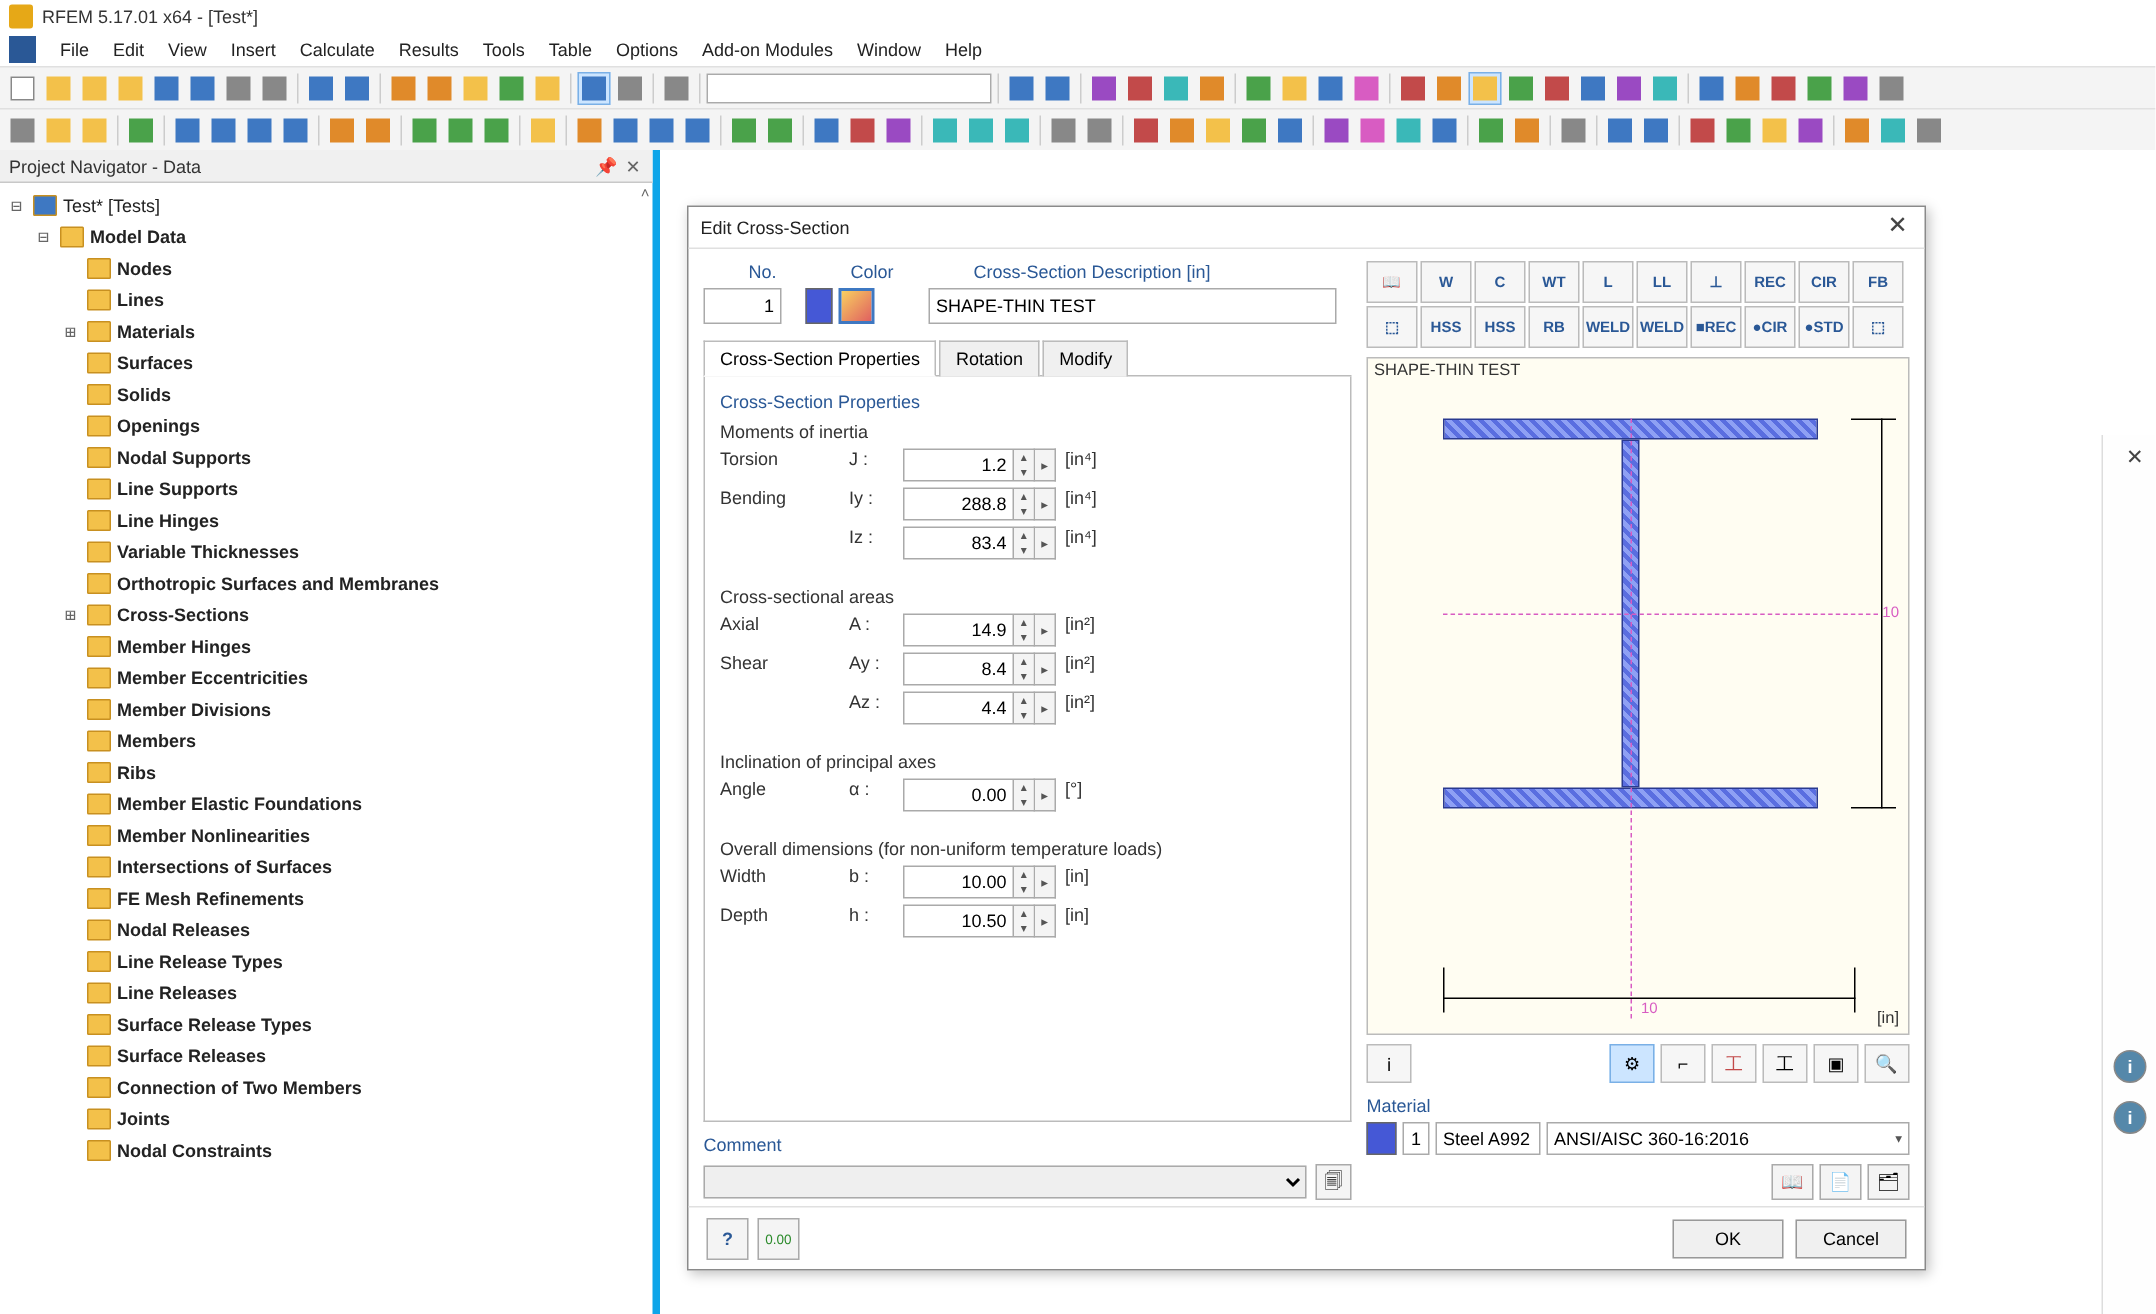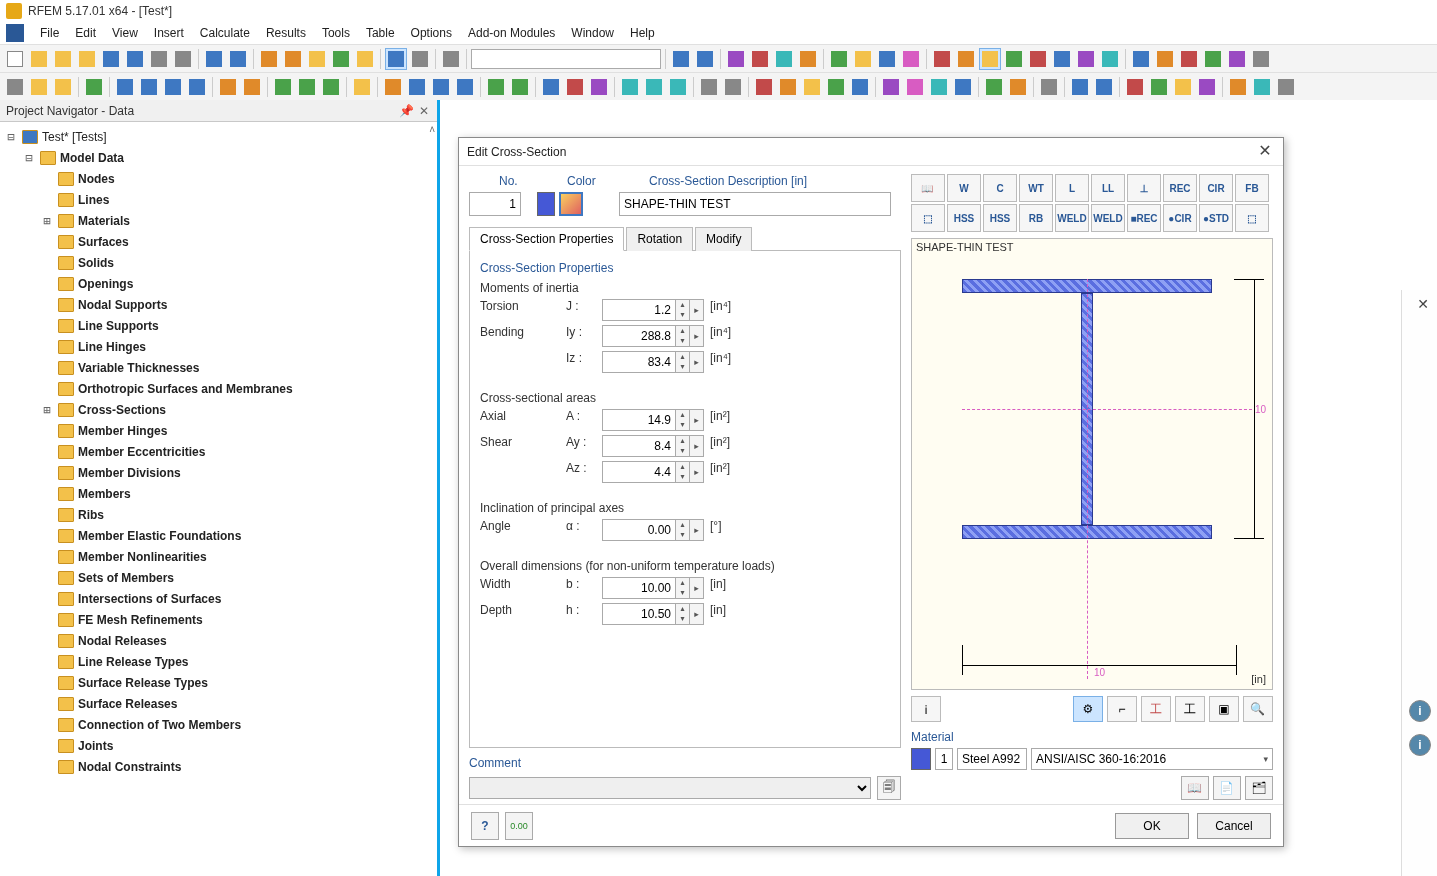--- a/index.html
+++ b/index.html
@@ -25,21 +25,21 @@
 .ic { width: 16px; height: 16px; display: inline-block; }
 .ic-y { background: #f3c14a; } .ic-b { background: #3e78c2; } .ic-g { background: #4aa24a; }
 .ic-r { background: #c24a4a; } .ic-p { background: #9a4ac2; } .ic-o { background: #e08a2a; }
 .ic-gr { background: #888; } .ic-c { background: #3ab8b8; } .ic-pk { background: #d85cc2; }
 .ic-doc { background: #fff; border:1px solid #888; }
 
 
 .main { display: flex; height: calc(876px - 22px - 22px - 28px - 28px); }
 
 
-.navigator { width: 440px; border-right: 3px solid #0ea5e9; background: #fff; display: flex; flex-direction: column; }
+.navigator { width: 440px; border-right: 5px solid #0ea5e9; background: #fff; display: flex; flex-direction: column; }
 .nav-header { height: 22px; background: #f0f0f0; border-bottom: 1px solid #c8c8c8; display: flex; align-items: center; padding: 0 6px; color: #333; }
 .nav-header .nav-title { flex: 1; }
 .nav-header .nav-ctrl { width: 14px; height: 14px; margin-left: 4px; color: #666; cursor: pointer; text-align:center; line-height:14px; }
 .tree { flex: 1; overflow: auto; padding: 4px 0 4px 4px; position: relative; }
 .tree .scroll-up { position:absolute; right:2px; top:2px; color:#666; font-size:10px; }
 .tree-row { display: flex; align-items: center; height: 21px; padding-left: 0; cursor: default; }
 .exp { width: 14px; text-align: center; color: #666; font-family: monospace; cursor: pointer; }
 .exp.blank { color: transparent; }
 .node-icon { width: 16px; height: 14px; margin: 0 4px; background: #f3c14a; border: 1px solid #c89020; border-radius: 1px; }
 .node-icon.root { background: #3e78c2; }
@@ -572,41 +572,41 @@
             <span class="node-label">Member Elastic Foundations</span>
           </div>
           <div class="tree-row indent-2">
             <span class="exp blank">·</span>
             <span class="node-icon"></span>
             <span class="node-label">Member Nonlinearities</span>
           </div>
           <div class="tree-row indent-2">
             <span class="exp blank">·</span>
             <span class="node-icon"></span>
-            <span class="node-label">Sets of Members</span>
-          </div>
-          <div class="tree-row indent-2">
-            <span class="exp blank">·</span>
-            <span class="node-icon"></span>
             <span class="node-label">Intersections of Surfaces</span>
           </div>
           <div class="tree-row indent-2">
             <span class="exp blank">·</span>
             <span class="node-icon"></span>
             <span class="node-label">FE Mesh Refinements</span>
           </div>
           <div class="tree-row indent-2">
             <span class="exp blank">·</span>
             <span class="node-icon"></span>
             <span class="node-label">Nodal Releases</span>
           </div>
           <div class="tree-row indent-2">
             <span class="exp blank">·</span>
             <span class="node-icon"></span>
             <span class="node-label">Line Release Types</span>
+          </div>
+          <div class="tree-row indent-2">
+            <span class="exp blank">·</span>
+            <span class="node-icon"></span>
+            <span class="node-label">Line Releases</span>
           </div>
           <div class="tree-row indent-2">
             <span class="exp blank">·</span>
             <span class="node-icon"></span>
             <span class="node-label">Surface Release Types</span>
           </div>
           <div class="tree-row indent-2">
             <span class="exp blank">·</span>
             <span class="node-icon"></span>
             <span class="node-label">Surface Releases</span>

